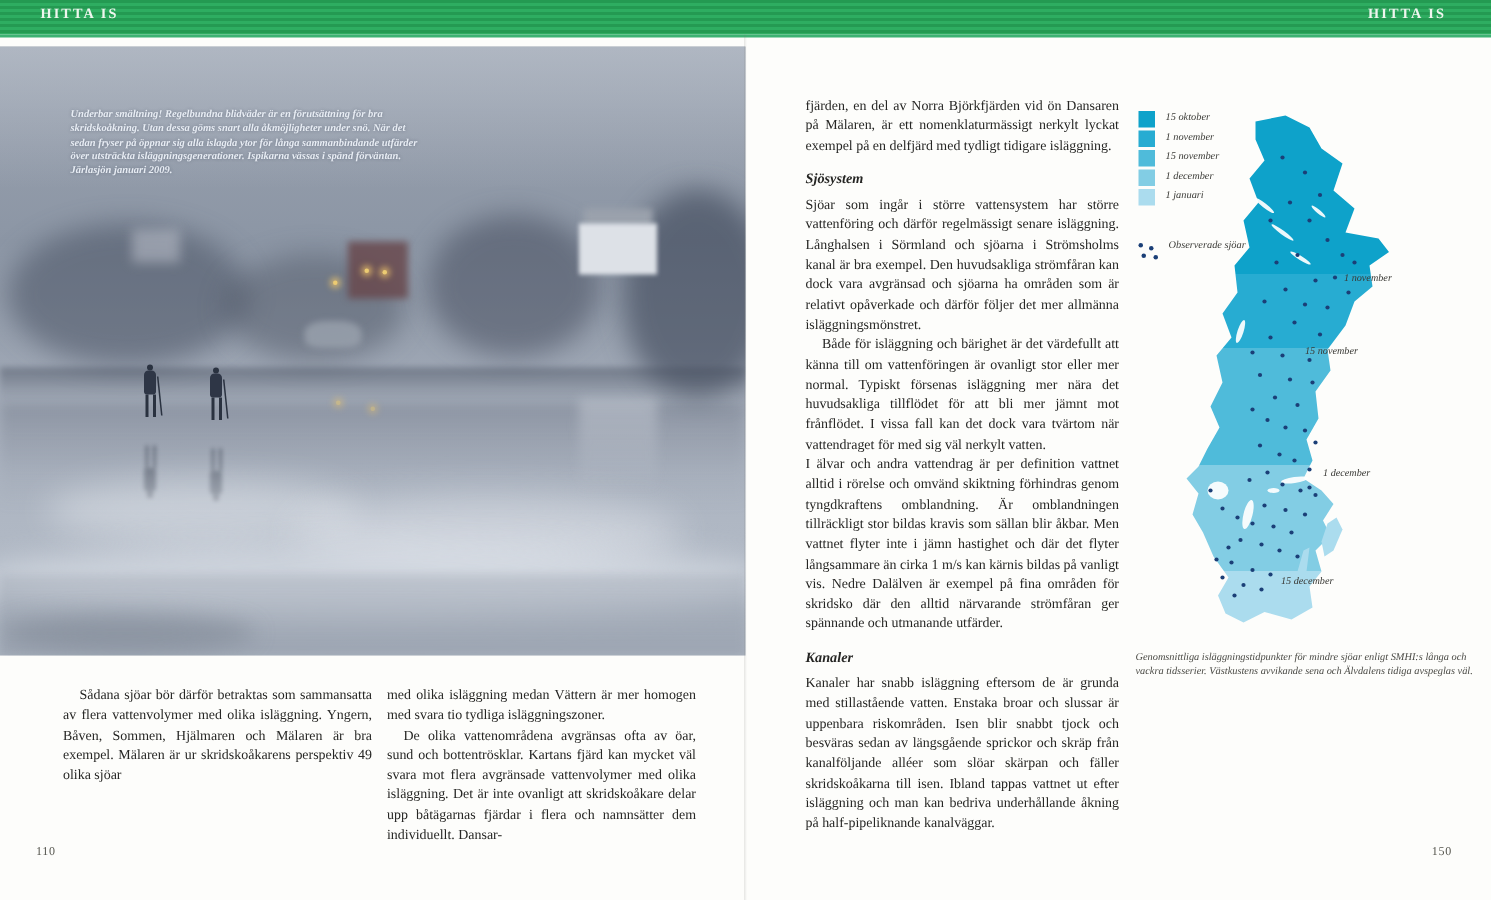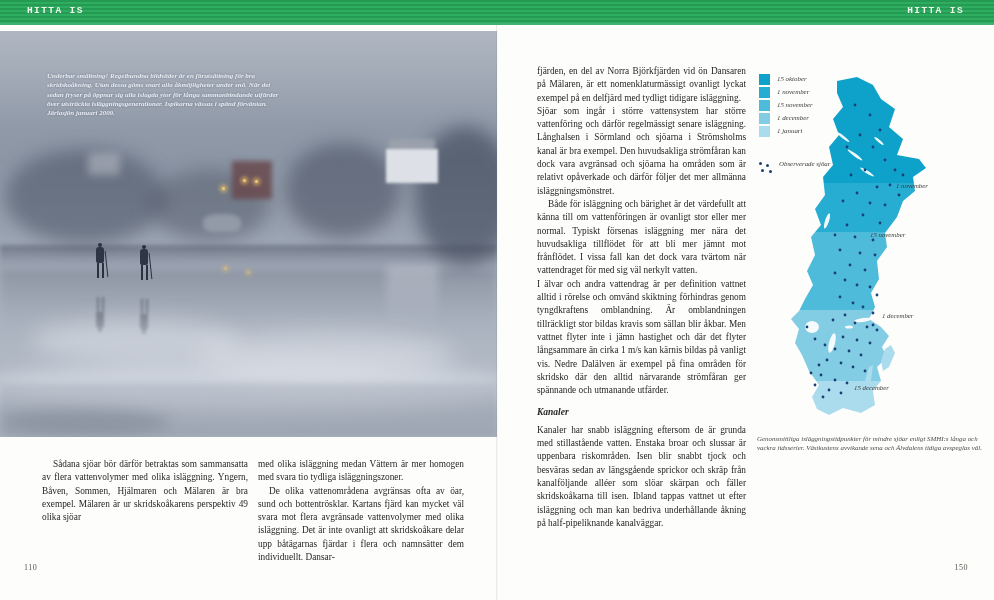--- a/index.html
+++ b/index.html
@@ -10,21 +10,21 @@
     -webkit-font-smoothing:antialiased;
   }
   
   .header-bar{
     position:absolute;left:0;top:0;width:994px;height:23px;
     background:repeating-linear-gradient(180deg,#249a52 0 2px,#2ead61 2px 4px);
     border-bottom:2px solid #3db273;
   }
   .header-title{
     position:absolute;top:5px;color:#eef6ee;font-weight:bold;
-    font-size:9.5px;letter-spacing:1.4px;font-family:Liberation Mono, monospace;
+    font-size:9.5px;letter-spacing:1.4px;font-family:Liberation Serif, serif;
   }
   .header-title.left{left:27px;}
   .header-title.right{right:30px;}
   
   .photo{
     position:absolute;left:0;top:31px;width:497px;height:406px;overflow:hidden;
     background:linear-gradient(180deg,#9aa3b0 0%,#939caa 16%,#8c96a5 32%,#98a1af 48%,#a8b0bd 62%,#b0b8c4 80%,#abb4c0 100%);
   }
   .photo .blob{position:absolute;border-radius:50%;}
   .fog-top{position:absolute;left:0;top:0;width:497px;height:95px;
@@ -165,22 +165,23 @@
 <div class="bodycol col-l1">
   <p class="indent">Sådana sjöar bör därför betraktas som sammansatta av flera vattenvolymer med olika isläggning. Yngern, Båven, Sommen, Hjälmaren och Mälaren är bra exempel. Mälaren är ur skridskoåkarens perspektiv 49 olika sjöar</p>
 </div>
 <div class="bodycol col-l2">
   <p>med olika isläggning medan Vättern är mer homogen med svara tio tydliga isläggningszoner.</p>
   <p class="indent">De olika vattenområdena avgränsas ofta av öar, sund och bottentrösklar. Kartans fjärd kan mycket väl svara mot flera avgränsade vattenvolymer med olika isläggning. Det är inte ovanligt att skridskoåkare delar upp båtägarnas fjärdar i flera och namnsätter dem individuellt. Dansar-</p>
 </div>
 <div class="pagenum left">110</div>
 
 <div class="bodycol col-r">
-  <p>fjärden, en del av Norra Björkfjärden vid ön Dansaren på Mälaren, är ett nomenklaturmässigt ovanligt lyckat exempel på en delfjärd med tydligt tidigare isläggning.</p>
-
+  <p>fjärden, en del av Norra Björkfjärden vid ön Dansaren på Mälaren, är ett nomenklaturmässigt nerkylt lyckat exempel på en delfjärd med tydligt tidigare isläggning.</p>
+
+  <div class="sec-head">Sjösystem</div>
   <p>Sjöar som ingår i större vattensystem har större vattenföring och därför regelmässigt senare isläggning. Långhalsen i Sörmland och sjöarna i Strömsholms kanal är bra exempel. Den huvudsakliga strömfåran kan dock vara avgränsad och sjöarna ha områden som är relativt opåverkade och därför följer det mer allmänna isläggningsmönstret.</p>
   <p class="indent">Både för isläggning och bärighet är det värdefullt att känna till om vattenföringen är ovanligt stor eller mer normal. Typiskt försenas isläggning mer nära det huvudsakliga tillflödet för att bli mer jämnt mot frånflödet. I vissa fall kan det dock vara tvärtom när vattendraget för med sig väl nerkylt vatten.</p>
 
   <p>I älvar och andra vattendrag är per definition vattnet alltid i rörelse och omvänd skiktning förhindras genom tyngdkraftens omblandning. Är omblandningen tillräckligt stor bildas kravis som sällan blir åkbar. Men vattnet flyter inte i jämn hastighet och där det flyter långsammare än cirka 1 m/s kan kärnis bildas på vanligt vis. Nedre Dalälven är exempel på fina områden för skridsko där den alltid närvarande strömfåran ger spännande och utmanande utfärder.</p>
 
   <div class="sec-head">Kanaler</div>
   <p>Kanaler har snabb isläggning eftersom de är grunda med stillastående vatten. Enstaka broar och slussar är uppenbara riskområden. Isen blir snabbt tjock och besväras sedan av längsgående sprickor och skräp från kanalföljande alléer som slöar skärpan och fäller skridskoåkarna till isen. Ibland tappas vattnet ut efter isläggning och man kan bedriva underhållande åkning på half-pipeliknande kanalväggar.</p>
 </div>
 <div class="pagenum right">150</div>
 

